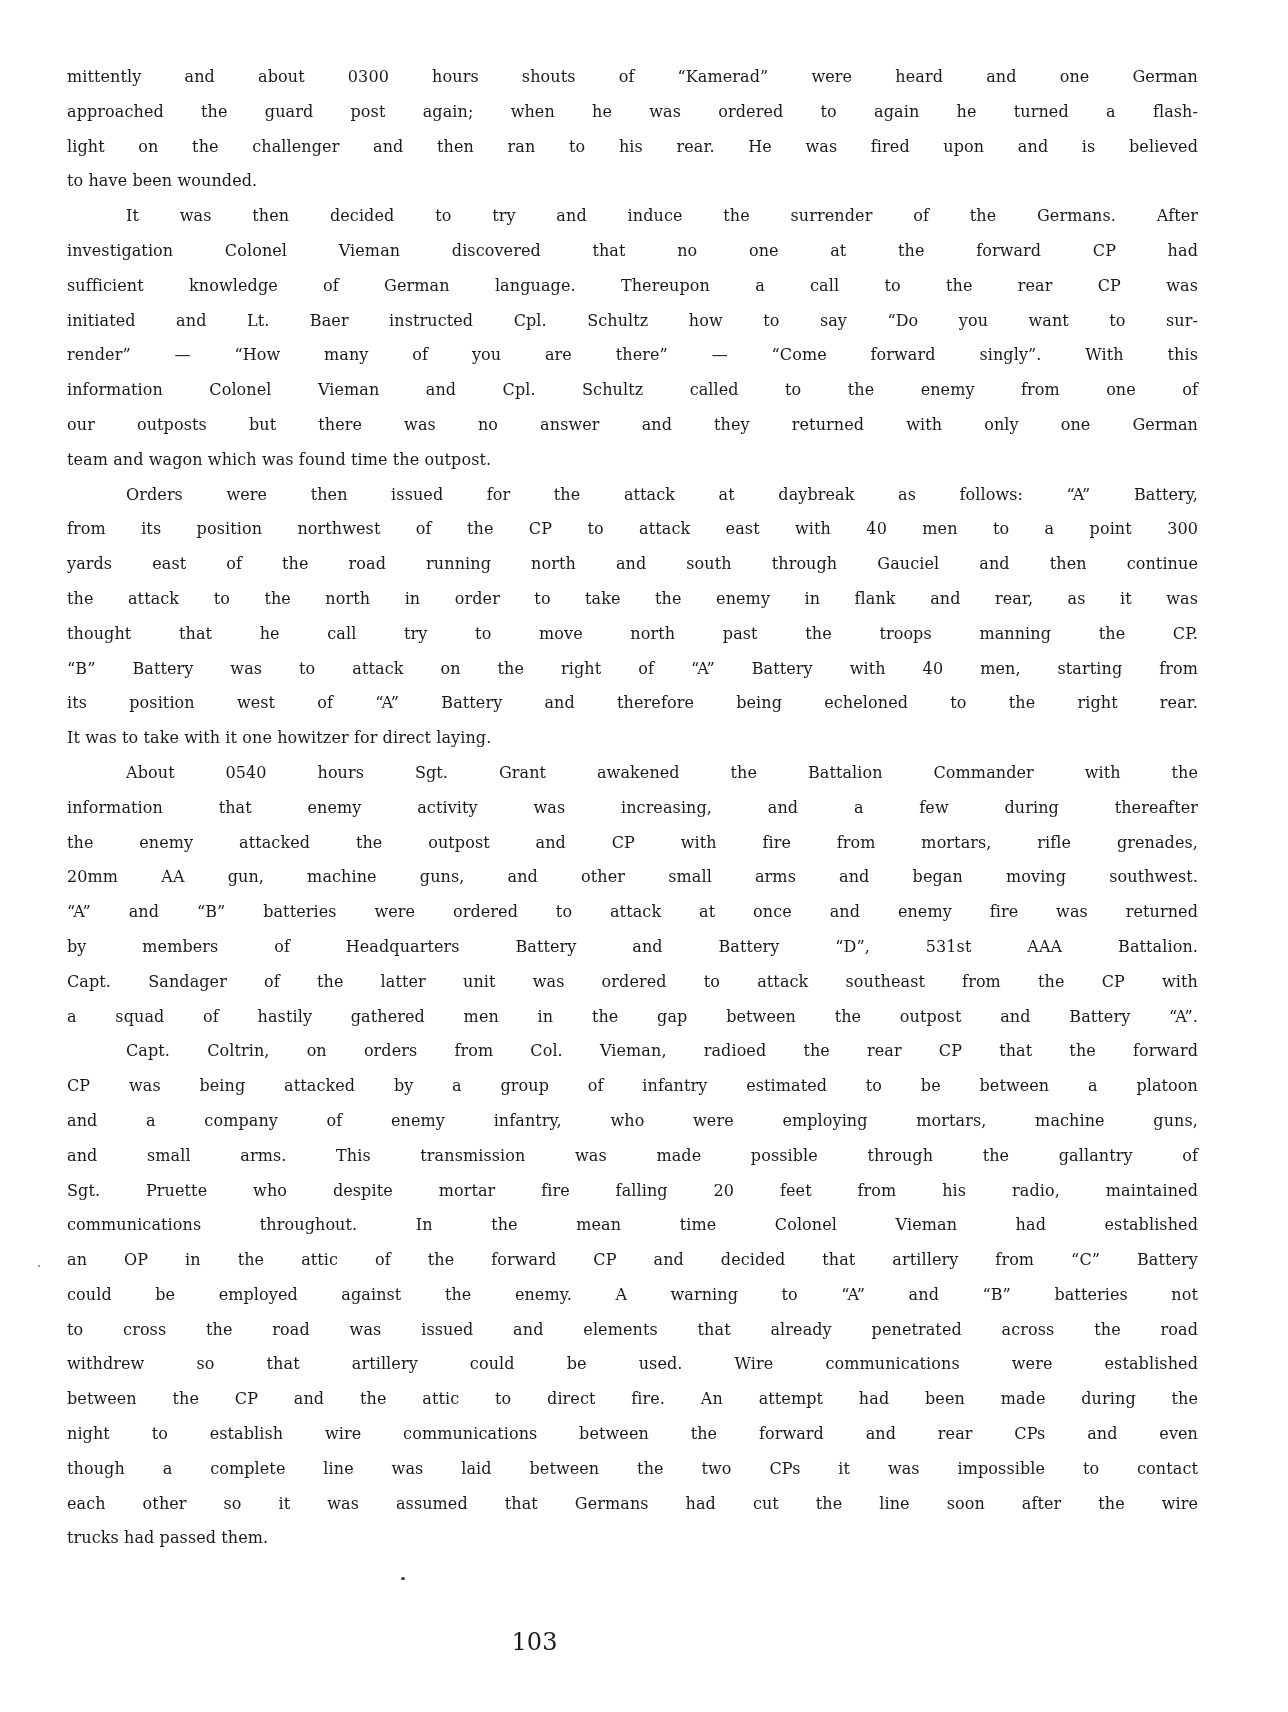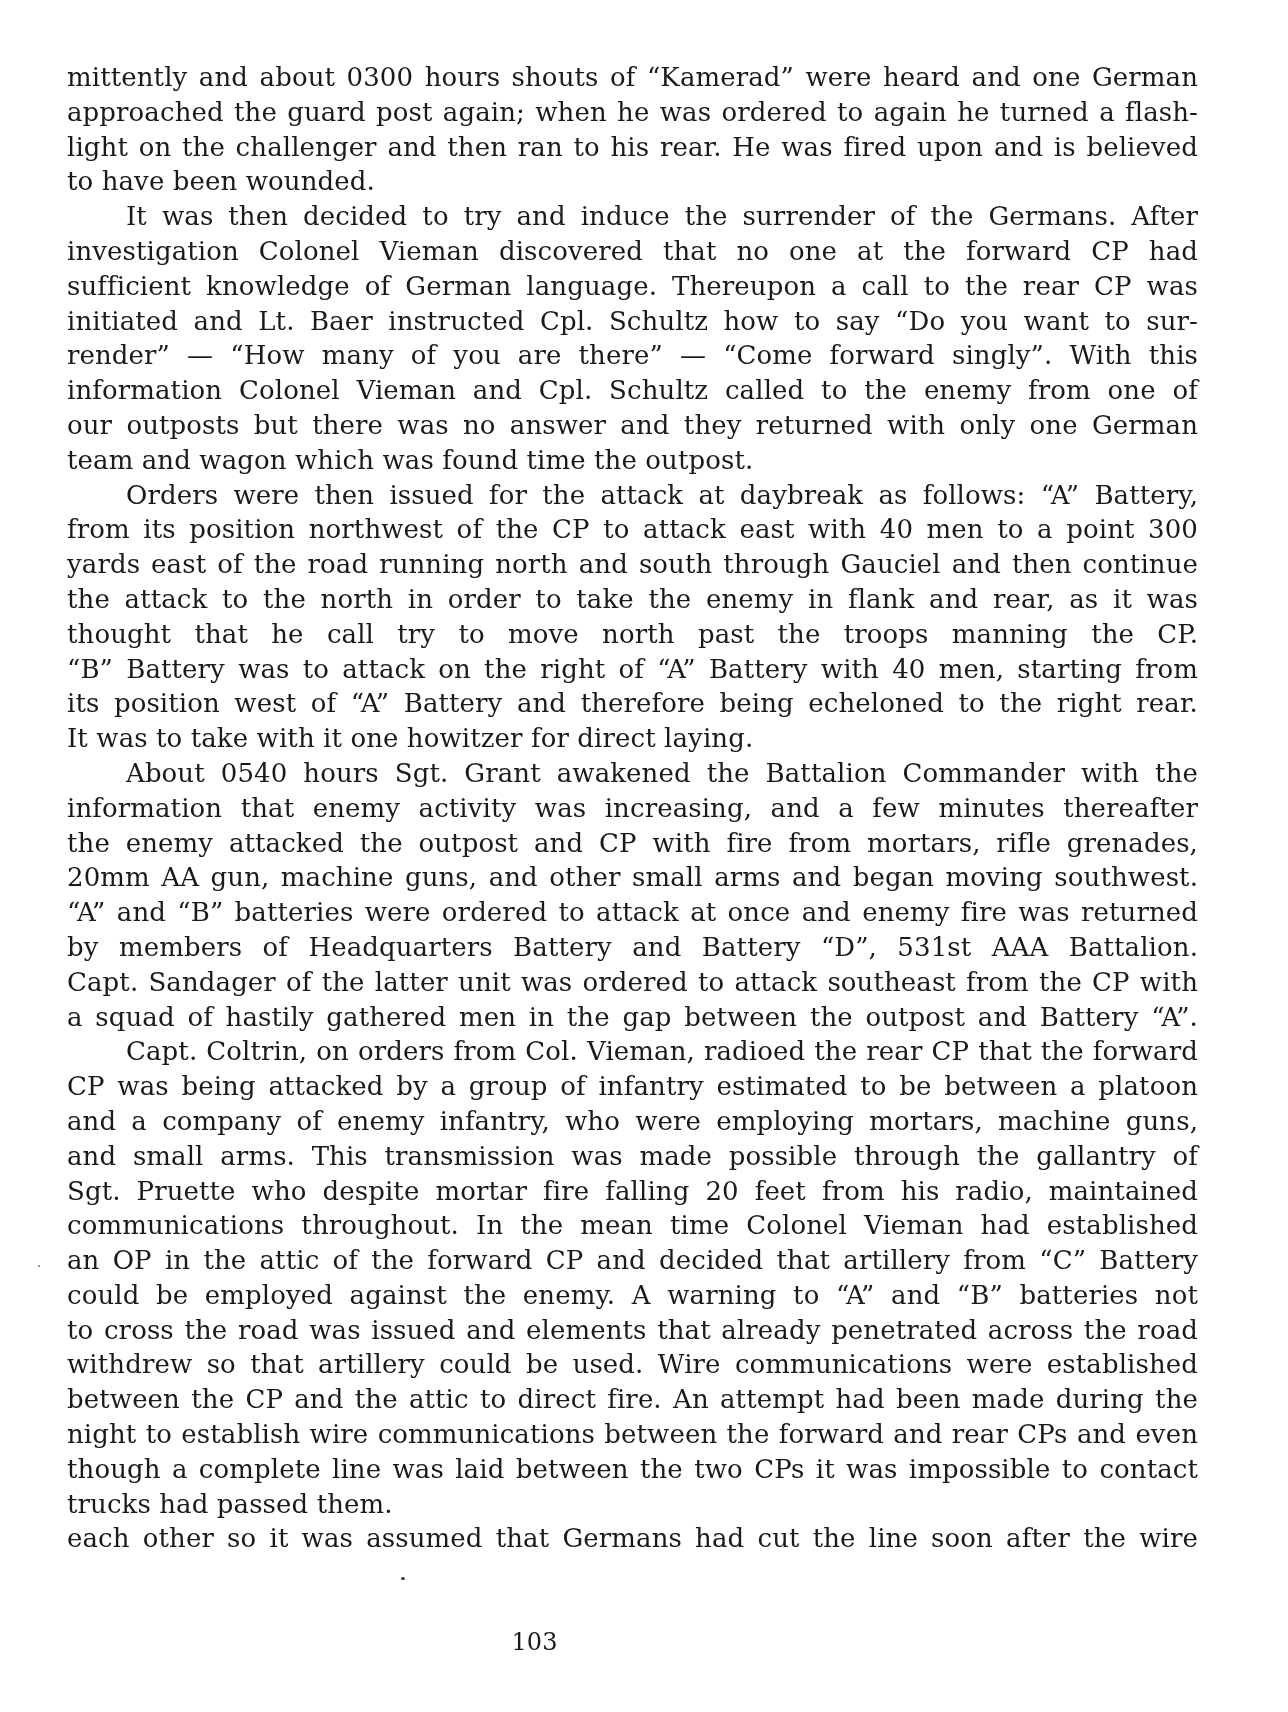--- a/index.html
+++ b/index.html
@@ -18,21 +18,21 @@
     .page-body {
       position: absolute;
       left: 67px;
       top: 60px;
       width: 1131px;
     }
     .line {
       display: block;
       height: 34.8px;
       line-height: 34.8px;
-      font-size: 26px;
+      font-size: 16px;
       text-align: justify;
       text-align-last: justify;
       white-space: nowrap;
       overflow: visible;
       letter-spacing: 0.1px;
     }
     .line.last {
       text-align-last: left;
     }
     .line.indent {
@@ -98,21 +98,21 @@
     <span class="line">yards east of the road running north and south through Gauciel and then continue</span>
     <span class="line">the attack to the north in order to take the enemy in flank and rear, as it was</span>
     <span class="line">thought that he call try to move north past the troops manning the CP.</span>
     <span class="line">“B” Battery was to attack on the right of “A” Battery with 40 men, starting from</span>
     <span class="line">its position west of “A” Battery and therefore being echeloned to the right rear.</span>
     <span class="line last">It was to take with it one howitzer for direct laying.</span>
   </div>
 
   <div class="paragraph">
     <span class="line indent">About 0540 hours Sgt. Grant awakened the Battalion Commander with the</span>
-    <span class="line">information that enemy activity was increasing, and a few minutes thereafter</span>
+    <span class="line">information that enemy activity was increasing, and a few during thereafter</span>
     <span class="line">the enemy attacked the outpost and CP with fire from mortars, rifle grenades,</span>
     <span class="line">20mm AA gun, machine guns, and other small arms and began moving southwest.</span>
     <span class="line">“A” and “B” batteries were ordered to attack at once and enemy fire was returned</span>
     <span class="line">by members of Headquarters Battery and Battery “D”, 531st AAA Battalion.</span>
     <span class="line">Capt. Sandager of the latter unit was ordered to attack southeast from the CP with</span>
     <span class="line">a squad of hastily gathered men in the gap between the outpost and Battery “A”.</span>
   </div>
 
   <div class="paragraph">
     <span class="line indent">Capt. Coltrin, on orders from Col. Vieman, radioed the rear CP that the forward</span>
@@ -121,22 +121,22 @@
     <span class="line">and small arms. This transmission was made possible through the gallantry of</span>
     <span class="line">Sgt. Pruette who despite mortar fire falling 20 feet from his radio, maintained</span>
     <span class="line">communications throughout. In the mean time Colonel Vieman had established</span>
     <span class="line">an OP in the attic of the forward CP and decided that artillery from “C” Battery</span>
     <span class="line">could be employed against the enemy. A warning to “A” and “B” batteries not</span>
     <span class="line">to cross the road was issued and elements that already penetrated across the road</span>
     <span class="line">withdrew so that artillery could be used. Wire communications were established</span>
     <span class="line">between the CP and the attic to direct fire. An attempt had been made during the</span>
     <span class="line">night to establish wire communications between the forward and rear CPs and even</span>
     <span class="line">though a complete line was laid between the two CPs it was impossible to contact</span>
+    <span class="line">each other so it was assumed that Germans had cut the line soon after the wire</span>
     <span class="line last">trucks had passed them.</span>
-    <span class="line">each other so it was assumed that Germans had cut the line soon after the wire</span>
   </div>
 
 </div>
 
 <div class="stray-mark"></div>
 <div class="stray-mark-2"></div>
 
 <div class="page-number">
   <span>103</span>
 </div>

